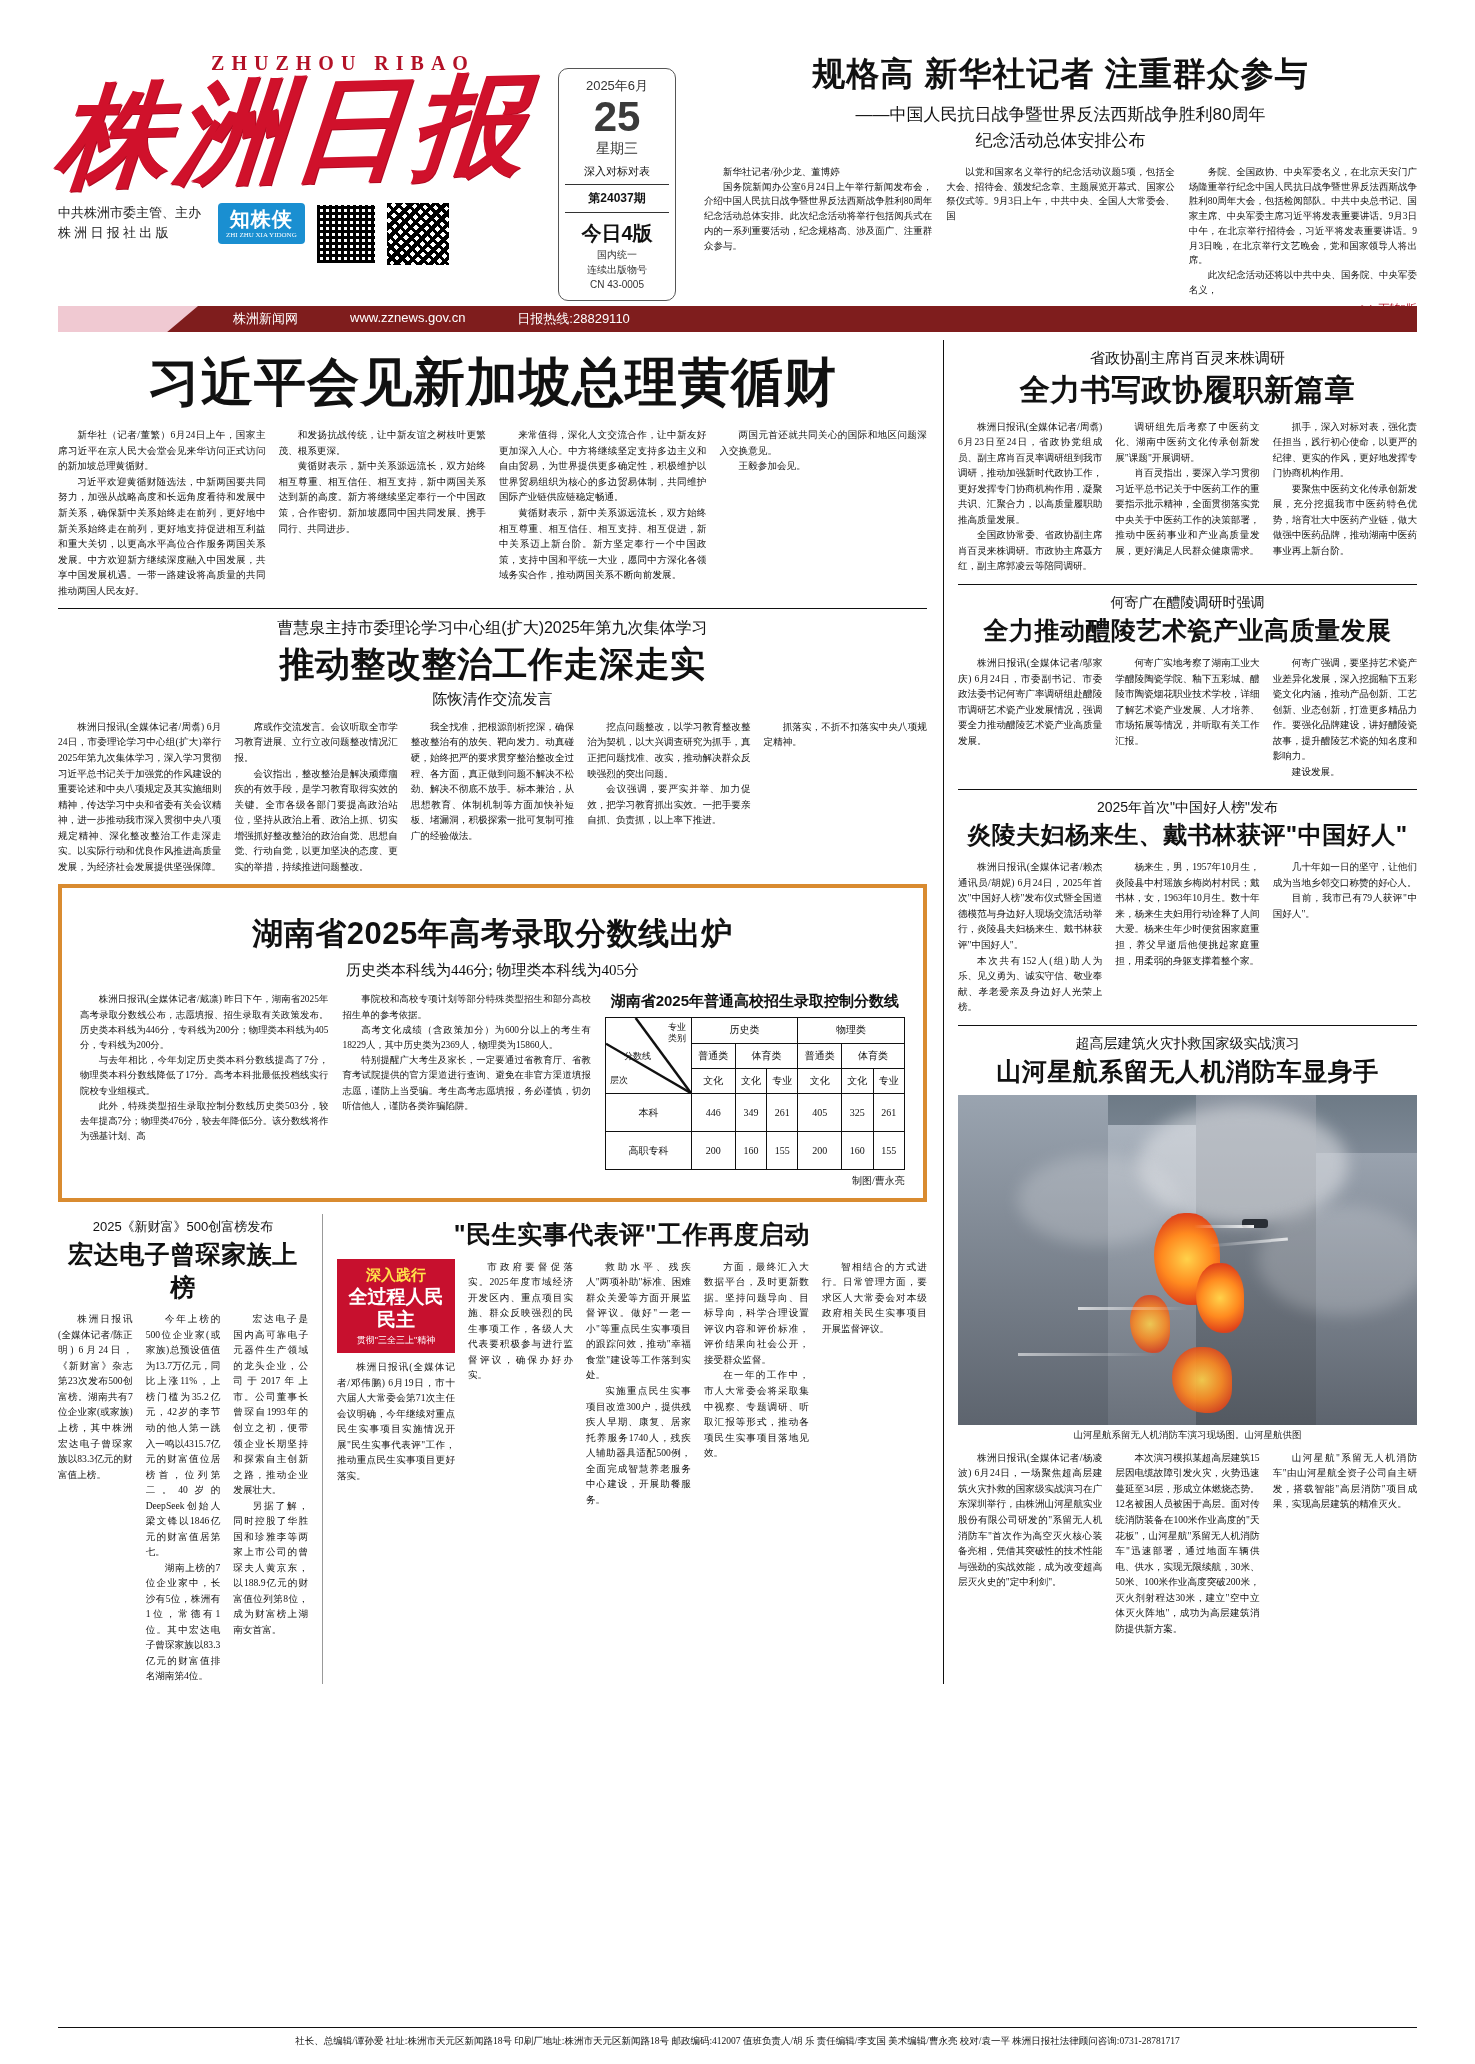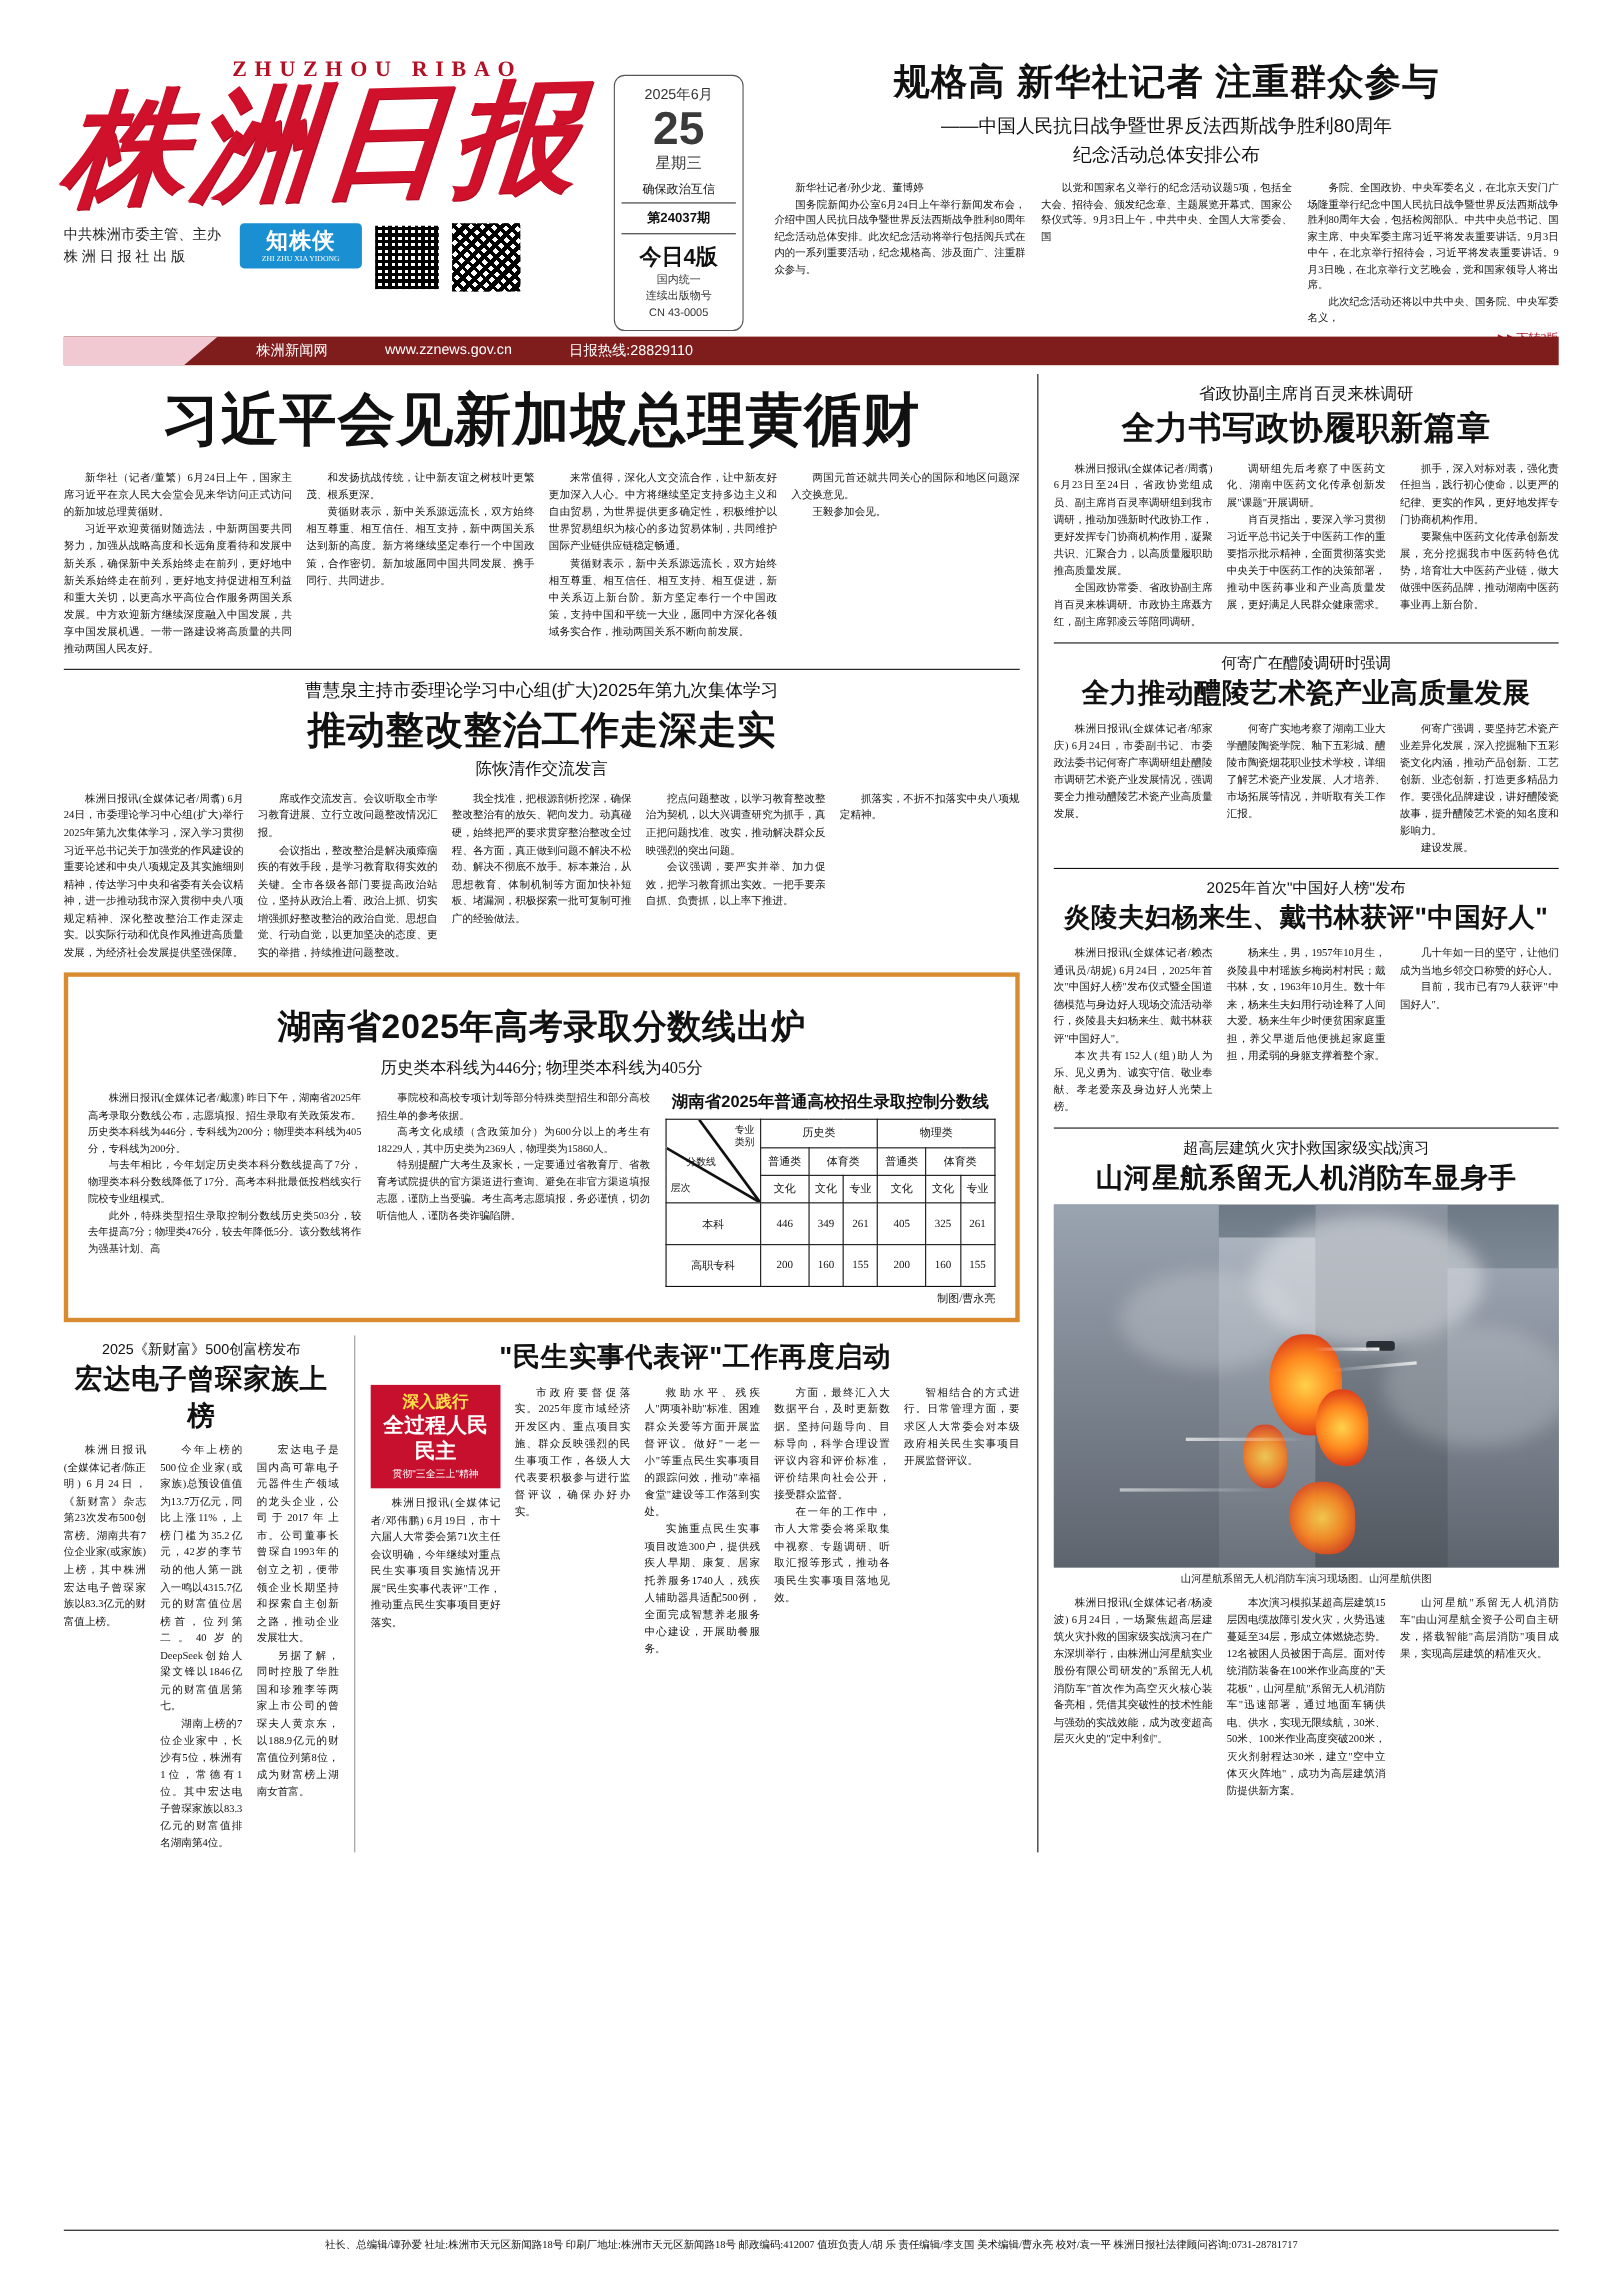--- a/index.html
+++ b/index.html
@@ -27,21 +27,21 @@
     letter-spacing:6px; line-height:1.05;
     font-style:italic;
     text-shadow:1px 1px 0 #b00b22;
     margin-top:-4px;
     transform:skewX(-6deg) rotate(-1.5deg);
   }
   .mh-sub { margin-top:14px; display:flex; align-items:flex-start; gap:10px; }
   .mh-sub-text { font-size:13px; line-height:1.6; color:#222; width:150px; }
   .zzx-badge {
     background:#1a8fd1; color:#fff; font-size:20px; font-weight:bold;
-    padding:5px 20px; border-radius:4px; line-height:1.15; text-align:center;
+    padding:5px 8px; border-radius:4px; line-height:1.15; text-align:center;
     letter-spacing:1px;
   }
   .zzx-badge small { display:block; font-size:7px; letter-spacing:0; font-weight:normal; }
   .qr { width:62px; height:62px; background:
      repeating-linear-gradient(0deg,#000 0 3px,#fff 3px 6px),
      repeating-linear-gradient(90deg,#000 0 3px,transparent 3px 6px);
      background-blend-mode:multiply; border:2px solid #fff; }
   .qr2 { width:62px; height:62px; background:
      repeating-linear-gradient(45deg,#000 0 3px,#fff 3px 7px),
      repeating-linear-gradient(135deg,#000 0 4px,transparent 4px 8px);
@@ -168,21 +168,21 @@
         </div>
         <div class="qr"></div>
         <div class="qr2"></div>
       </div>
     </div>
 
     <div class="datebox">
       <div class="db-ym">2025年6月</div>
       <div class="db-day">25</div>
       <div class="db-week">星期三</div>
-      <div class="db-lunar">确保政治互信</div>
+      <div class="db-lunar">深入对标对表</div>
       <div class="db-issue">第24037期</div>
       <div class="db-pages">今日4版</div>
       <div class="db-cn">
         <div>国内统一</div>
         <div>连续出版物号</div>
         <div>CN 43-0005</div>
       </div>
     </div>
 
     <div class="mh-right">

